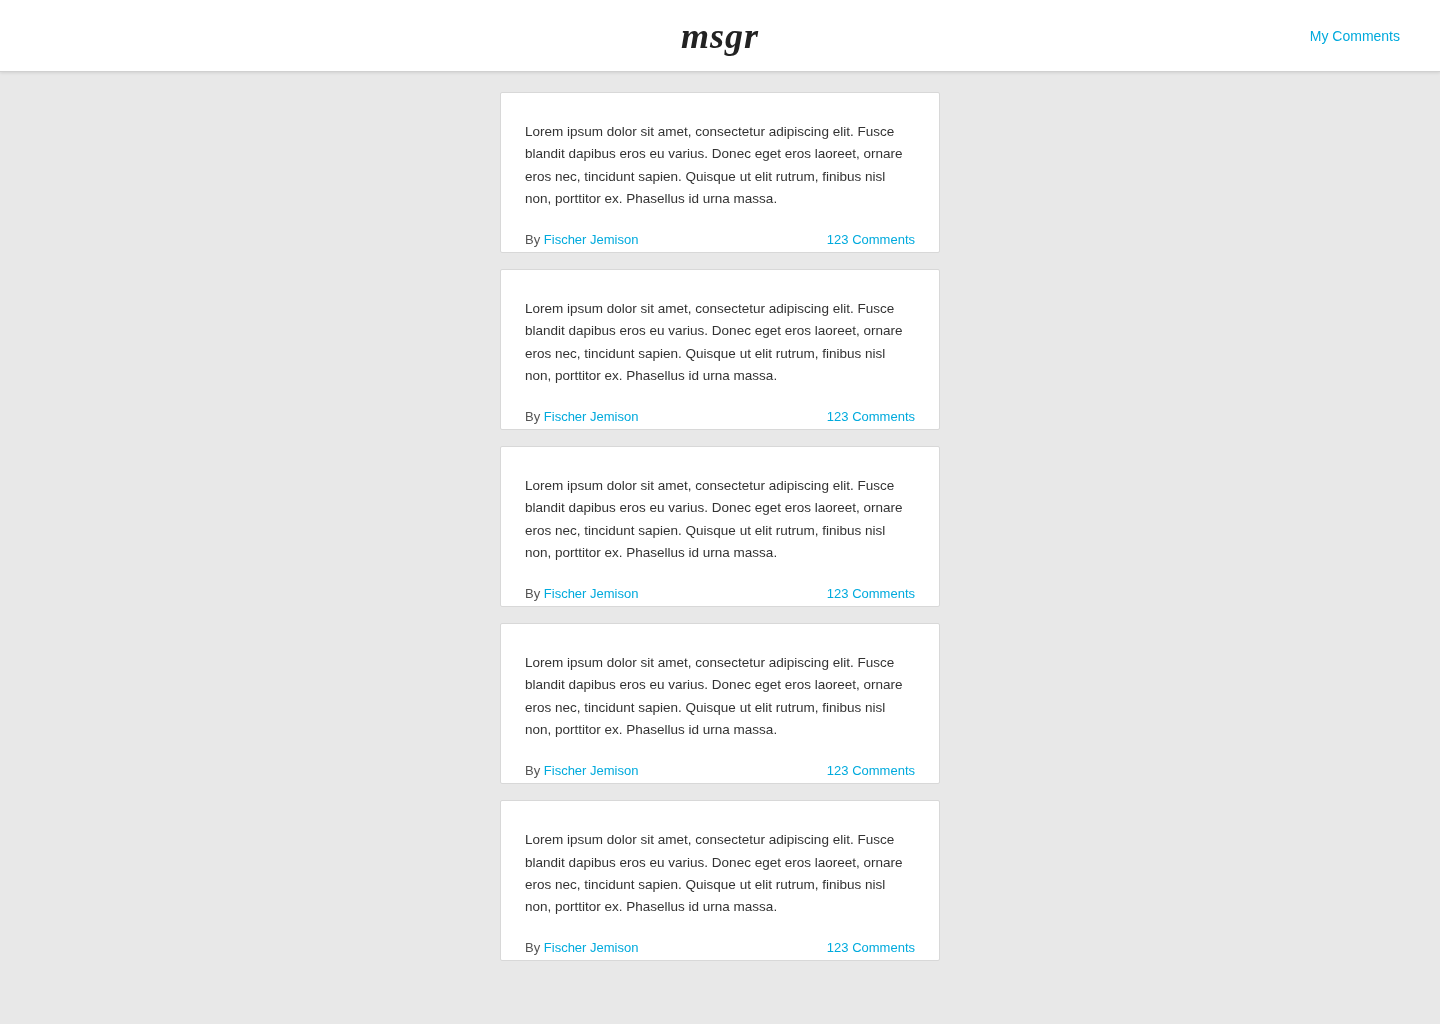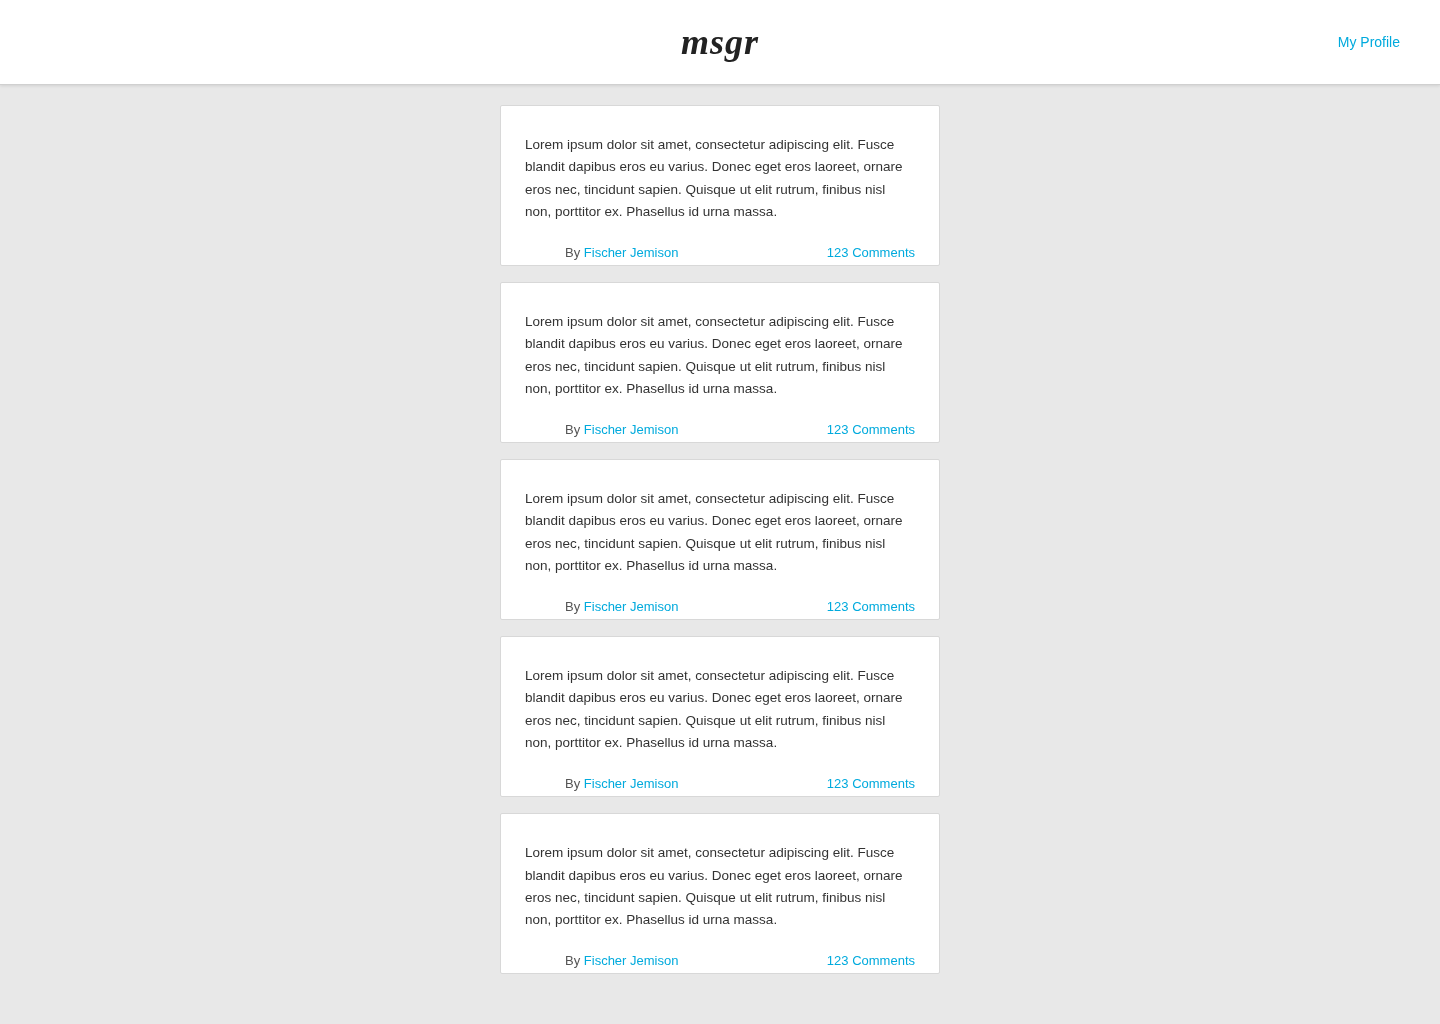--- a/index.html
+++ b/index.html
@@ -10,21 +10,21 @@
 
     body {
       font-family: Arial, Helvetica, sans-serif;
       background-color: #e8e8e8;
       min-height: 1024px;
       width: 1440px;
     }
 
     header {
       background-color: #ffffff;
-      height: 85px;
+      height: 72px;
       display: flex;
       align-items: center;
       justify-content: center;
       position: relative;
       border-bottom: 1px solid #d0d0d0;
       box-shadow: 0 1px 3px rgba(0,0,0,0.1);
     }
 
     .header-logo {
       font-family: Georgia, serif;
@@ -67,21 +67,20 @@
       color: #333333;
       margin-bottom: 22px;
     }
 
     .post-footer {
       display: flex;
       justify-content: space-between;
       align-items: center;
       font-size: 13px;
       color: #555555;
-      margin-left: 40px;
     }
 
     .post-author {
       color: #555555;
     }
 
     .post-author-link {
       color: #00aadd;
       text-decoration: none;
     }
@@ -90,21 +89,21 @@
       color: #00aadd;
       text-decoration: none;
       text-align: right;
     }
   </style>
 </head>
 <body>
 
 <header>
   <span class="header-logo">msgr</span>
-  <a class="header-profile" href="#">My Profile</a>
+  <a class="header-profile" href="#">My Comments</a>
 </header>
 
 <div class="main-content" id="posts-container">
 
 <div class="post-card">
       <p class="post-body">Lorem ipsum dolor sit amet, consectetur adipiscing elit. Fusce blandit dapibus eros eu varius. Donec eget eros laoreet, ornare eros nec, tincidunt sapien. Quisque ut elit rutrum, finibus nisl non, porttitor ex. Phasellus id urna massa.</p>
       <div class="post-footer">
         <span class="post-author">By <a class="post-author-link" href="#">Fischer Jemison</a></span>
         <a class="post-comments-link" href="#">123 Comments</a>
       </div>

